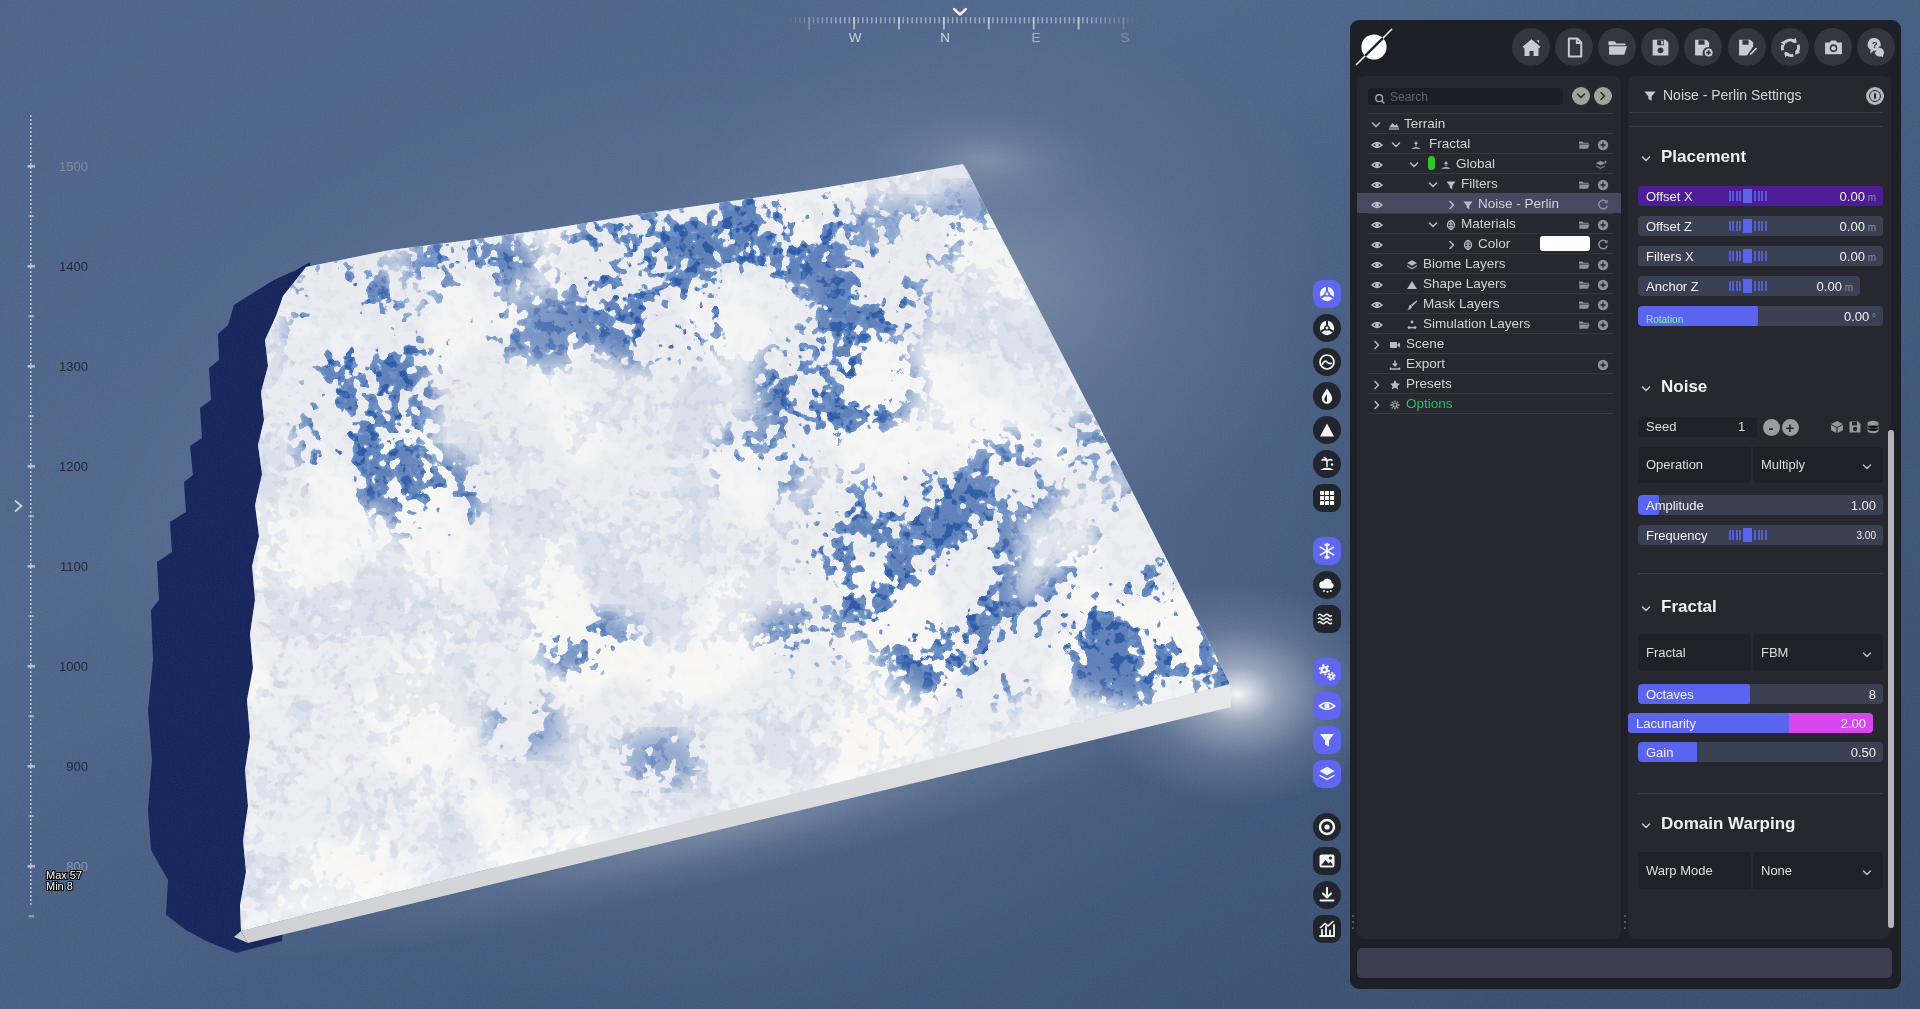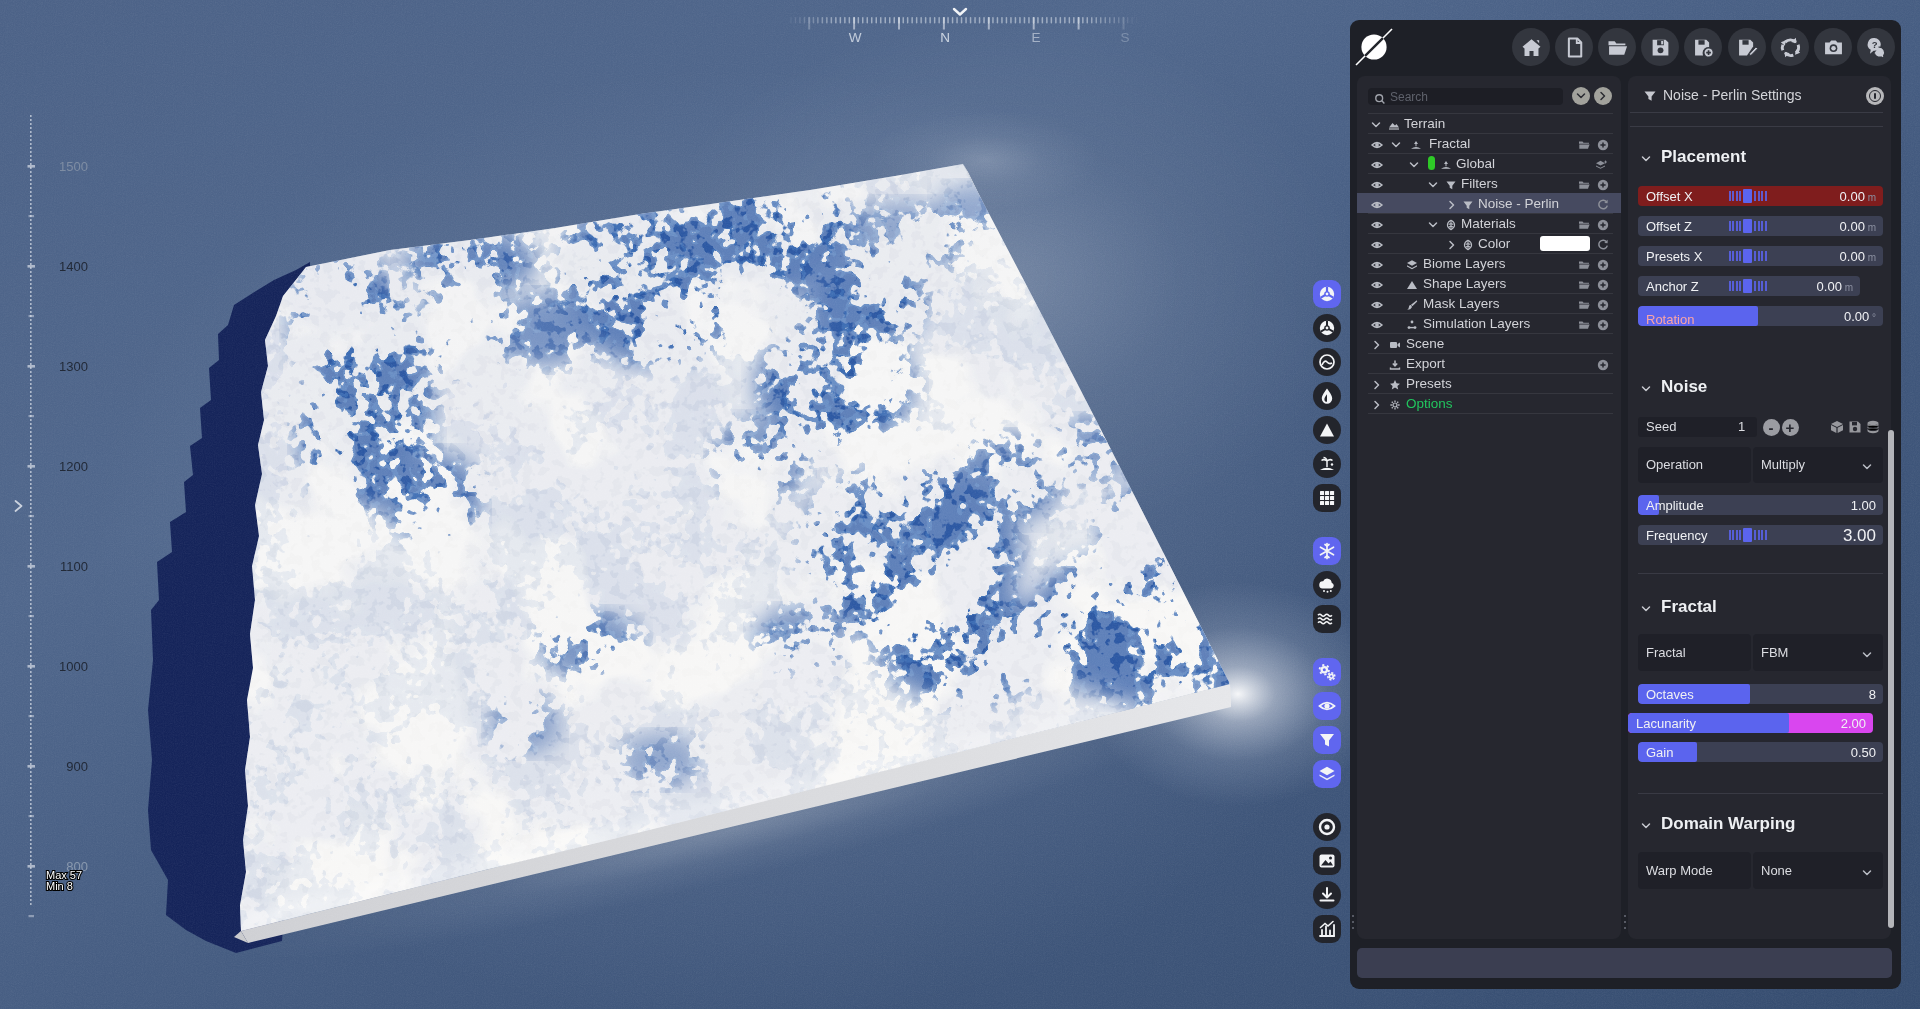--- a/index.html
+++ b/index.html
@@ -967,21 +967,21 @@
       <div style="width:12px;height:12px;border-radius:50%;border:1.6px solid #26272f;box-sizing:border-box;display:flex;align-items:center;justify-content:center">
         <div style="width:2px;height:6px;background:#26272f;border-radius:1px"></div>
       </div>
     </div>
     <div style="position:absolute;left:1630px;top:112px;width:253px;height:1px;background:#3a3b45"></div>
     <div style="position:absolute;left:1630px;top:126px;width:253px;height:1px;background:#3a3b45"></div>
     <div style="position:absolute;left:1640px;top:151px;width:12px;height:12px"><svg width="12" height="12" viewBox="0 0 12 12" style="">
         <path d="M2.5,4 L6,7.5 L9.5,4" fill="none" stroke="#c6c8cf" stroke-width="1.5" stroke-linecap="round" stroke-linejoin="round"></path>
       </svg></div>
     <div style="position:absolute;left:1661px;top:147px;height:20px;line-height:20px;font-size:17px;font-weight:bold;color:#eef0f3">Placement</div>
-    <div style="position:absolute;left:1638px;top:186px;width:245px;height:20px;border-radius:4px;background:#7f1d1d;overflow:hidden">
+    <div style="position:absolute;left:1638px;top:186px;width:245px;height:20px;border-radius:4px;background:#4c1d95;overflow:hidden">
       <div style="position:absolute;left:8px;top:1.5px;font-size:13px;color:#f0f1f4;line-height:17px">Offset X</div>
       <div style="position:absolute;right:7px;top:1.5px;font-size:13px;color:#f0f1f4;line-height:17px">0.00<span style="font-size:10px;color:#8b8fa0">&nbsp;m</span></div>
     </div>
     <div style="position:absolute;left:1728.5px;top:191px;width:2px;height:10px;background:#5b64ee;opacity:0.85"></div>
     <div style="position:absolute;left:1732.1px;top:191px;width:2px;height:10px;background:#5b64ee;opacity:0.85"></div>
     <div style="position:absolute;left:1735.7px;top:191px;width:2px;height:10px;background:#5b64ee;opacity:0.85"></div>
     <div style="position:absolute;left:1739.3px;top:191px;width:2px;height:10px;background:#5b64ee;opacity:0.85"></div>
     <div style="position:absolute;left:1742.9px;top:189px;width:9px;height:14px;background:#5b64ee;border-radius:1px"></div>
     <div style="position:absolute;left:1753.9px;top:191px;width:2px;height:10px;background:#5b64ee;opacity:0.85"></div>
     <div style="position:absolute;left:1757.5px;top:191px;width:2px;height:10px;background:#5b64ee;opacity:0.85"></div>
@@ -994,21 +994,21 @@
     <div style="position:absolute;left:1728.5px;top:221px;width:2px;height:10px;background:#5b64ee;opacity:0.85"></div>
     <div style="position:absolute;left:1732.1px;top:221px;width:2px;height:10px;background:#5b64ee;opacity:0.85"></div>
     <div style="position:absolute;left:1735.7px;top:221px;width:2px;height:10px;background:#5b64ee;opacity:0.85"></div>
     <div style="position:absolute;left:1739.3px;top:221px;width:2px;height:10px;background:#5b64ee;opacity:0.85"></div>
     <div style="position:absolute;left:1742.9px;top:219px;width:9px;height:14px;background:#5b64ee;border-radius:1px"></div>
     <div style="position:absolute;left:1753.9px;top:221px;width:2px;height:10px;background:#5b64ee;opacity:0.85"></div>
     <div style="position:absolute;left:1757.5px;top:221px;width:2px;height:10px;background:#5b64ee;opacity:0.85"></div>
     <div style="position:absolute;left:1761.1px;top:221px;width:2px;height:10px;background:#5b64ee;opacity:0.85"></div>
     <div style="position:absolute;left:1764.7px;top:221px;width:2px;height:10px;background:#5b64ee;opacity:0.85"></div>
     <div style="position:absolute;left:1638px;top:246px;width:245px;height:20px;border-radius:4px;background:#3c4053;overflow:hidden">
-      <div style="position:absolute;left:8px;top:1.5px;font-size:13px;color:#f0f1f4;line-height:17px">Presets X</div>
+      <div style="position:absolute;left:8px;top:1.5px;font-size:13px;color:#f0f1f4;line-height:17px">Filters X</div>
       <div style="position:absolute;right:7px;top:1.5px;font-size:13px;color:#f0f1f4;line-height:17px">0.00<span style="font-size:10px;color:#8b8fa0">&nbsp;m</span></div>
     </div>
     <div style="position:absolute;left:1728.5px;top:251px;width:2px;height:10px;background:#5b64ee;opacity:0.85"></div>
     <div style="position:absolute;left:1732.1px;top:251px;width:2px;height:10px;background:#5b64ee;opacity:0.85"></div>
     <div style="position:absolute;left:1735.7px;top:251px;width:2px;height:10px;background:#5b64ee;opacity:0.85"></div>
     <div style="position:absolute;left:1739.3px;top:251px;width:2px;height:10px;background:#5b64ee;opacity:0.85"></div>
     <div style="position:absolute;left:1742.9px;top:249px;width:9px;height:14px;background:#5b64ee;border-radius:1px"></div>
     <div style="position:absolute;left:1753.9px;top:251px;width:2px;height:10px;background:#5b64ee;opacity:0.85"></div>
     <div style="position:absolute;left:1757.5px;top:251px;width:2px;height:10px;background:#5b64ee;opacity:0.85"></div>
     <div style="position:absolute;left:1761.1px;top:251px;width:2px;height:10px;background:#5b64ee;opacity:0.85"></div>
@@ -1021,21 +1021,21 @@
     <div style="position:absolute;left:1732.1px;top:281px;width:2px;height:10px;background:#5b64ee;opacity:0.85"></div>
     <div style="position:absolute;left:1735.7px;top:281px;width:2px;height:10px;background:#5b64ee;opacity:0.85"></div>
     <div style="position:absolute;left:1739.3px;top:281px;width:2px;height:10px;background:#5b64ee;opacity:0.85"></div>
     <div style="position:absolute;left:1742.9px;top:279px;width:9px;height:14px;background:#5b64ee;border-radius:1px"></div>
     <div style="position:absolute;left:1753.9px;top:281px;width:2px;height:10px;background:#5b64ee;opacity:0.85"></div>
     <div style="position:absolute;left:1757.5px;top:281px;width:2px;height:10px;background:#5b64ee;opacity:0.85"></div>
     <div style="position:absolute;left:1761.1px;top:281px;width:2px;height:10px;background:#5b64ee;opacity:0.85"></div>
     <div style="position:absolute;left:1764.7px;top:281px;width:2px;height:10px;background:#5b64ee;opacity:0.85"></div>
     <div style="position:absolute;left:1638px;top:306px;width:245px;height:20px;border-radius:4px;background:#3c4053;overflow:hidden">
       <div style="position:absolute;left:0;top:0;width:120px;height:20px;background:#5b64ee;border-radius:4px 2px 2px 4px"></div>
-      <div style="position:absolute;left:8px;top:5px;font-size:13px;color:#fca5a5;line-height:17px">Rotation</div>
+      <div style="position:absolute;left:8px;top:5px;font-size:10px;color:#86efac;line-height:17px">Rotation</div>
       <div style="position:absolute;right:7px;top:1.5px;font-size:13px;color:#f0f1f4;line-height:17px">0.00<span style="font-size:10px;color:#8b8fa0">&nbsp;°</span></div>
     </div>
     <div style="position:absolute;left:1640px;top:381px;width:12px;height:12px"><svg width="12" height="12" viewBox="0 0 12 12" style="">
         <path d="M2.5,4 L6,7.5 L9.5,4" fill="none" stroke="#c6c8cf" stroke-width="1.5" stroke-linecap="round" stroke-linejoin="round"></path>
       </svg></div>
     <div style="position:absolute;left:1661px;top:377px;height:20px;line-height:20px;font-size:17px;font-weight:bold;color:#eef0f3">Noise</div>
     <div style="position:absolute;left:1638px;top:417px;width:119px;height:20px;border-radius:3px;background:#1f2028"></div>
     <div style="position:absolute;left:1646px;top:419px;font-size:13px;color:#dcdde2">Seed</div>
     <div style="position:absolute;left:1738px;top:419px;font-size:13px;color:#dcdde2">1</div>
     <div style="position:absolute;left:1762.5px;top:418.5px;width:17px;height:17px;border-radius:50%;background:#9b9ca2;display:flex;align-items:center;justify-content:center;color:#26272f;font-size:15px;font-weight:bold;line-height:15px">-</div>
@@ -1068,21 +1068,21 @@
     <div style="position:absolute;left:1861px;top:459.0px;width:12px;height:12px"><svg width="12" height="12" viewBox="0 0 12 12" style="">
         <path d="M2.5,4 L6,7.5 L9.5,4" fill="none" stroke="#b9bcc4" stroke-width="1.5" stroke-linecap="round" stroke-linejoin="round"></path>
       </svg></div>
     <div style="position:absolute;left:1638px;top:495px;width:245px;height:20px;border-radius:4px;background:#3c4053;overflow:hidden">
       <div style="position:absolute;left:0;top:0;width:21px;height:20px;background:#5b64ee;border-radius:4px 2px 2px 4px"></div>
       <div style="position:absolute;left:8px;top:1.5px;font-size:13px;color:#f0f1f4;line-height:17px">Amplitude</div>
       <div style="position:absolute;right:7px;top:1.5px;font-size:13px;color:#f0f1f4;line-height:17px">1.00</div>
     </div>
     <div style="position:absolute;left:1638px;top:525px;width:245px;height:20px;border-radius:4px;background:#3c4053;overflow:hidden">
       <div style="position:absolute;left:8px;top:1.5px;font-size:13px;color:#f0f1f4;line-height:17px">Frequency</div>
-      <div style="position:absolute;right:7px;top:1.5px;font-size:17px;color:#f0f1f4;line-height:17px">3.00</div>
+      <div style="position:absolute;right:7px;top:1.5px;font-size:10px;color:#f0f1f4;line-height:17px">3.00</div>
     </div>
     <div style="position:absolute;left:1728.5px;top:530px;width:2px;height:10px;background:#5b64ee;opacity:0.85"></div>
     <div style="position:absolute;left:1732.1px;top:530px;width:2px;height:10px;background:#5b64ee;opacity:0.85"></div>
     <div style="position:absolute;left:1735.7px;top:530px;width:2px;height:10px;background:#5b64ee;opacity:0.85"></div>
     <div style="position:absolute;left:1739.3px;top:530px;width:2px;height:10px;background:#5b64ee;opacity:0.85"></div>
     <div style="position:absolute;left:1742.9px;top:528px;width:9px;height:14px;background:#5b64ee;border-radius:1px"></div>
     <div style="position:absolute;left:1753.9px;top:530px;width:2px;height:10px;background:#5b64ee;opacity:0.85"></div>
     <div style="position:absolute;left:1757.5px;top:530px;width:2px;height:10px;background:#5b64ee;opacity:0.85"></div>
     <div style="position:absolute;left:1761.1px;top:530px;width:2px;height:10px;background:#5b64ee;opacity:0.85"></div>
     <div style="position:absolute;left:1764.7px;top:530px;width:2px;height:10px;background:#5b64ee;opacity:0.85"></div>

